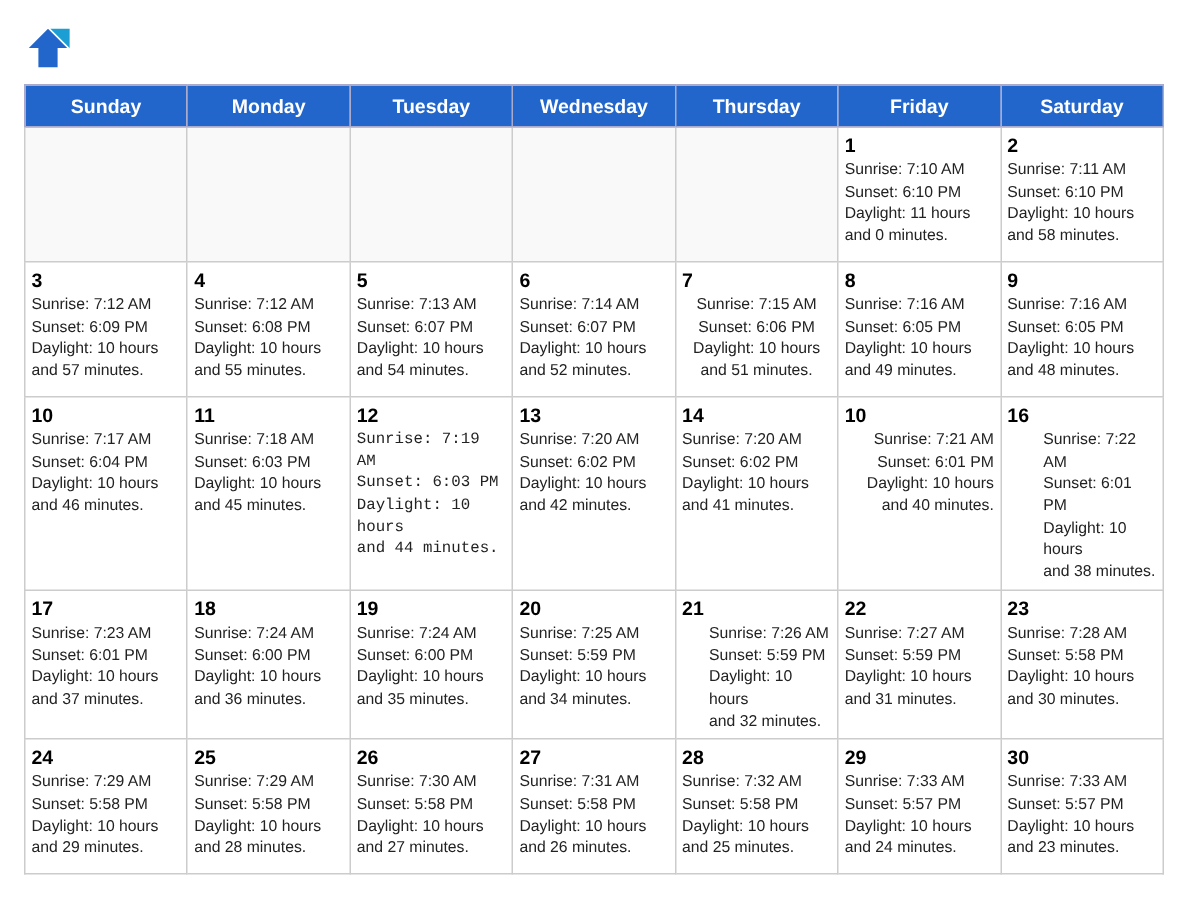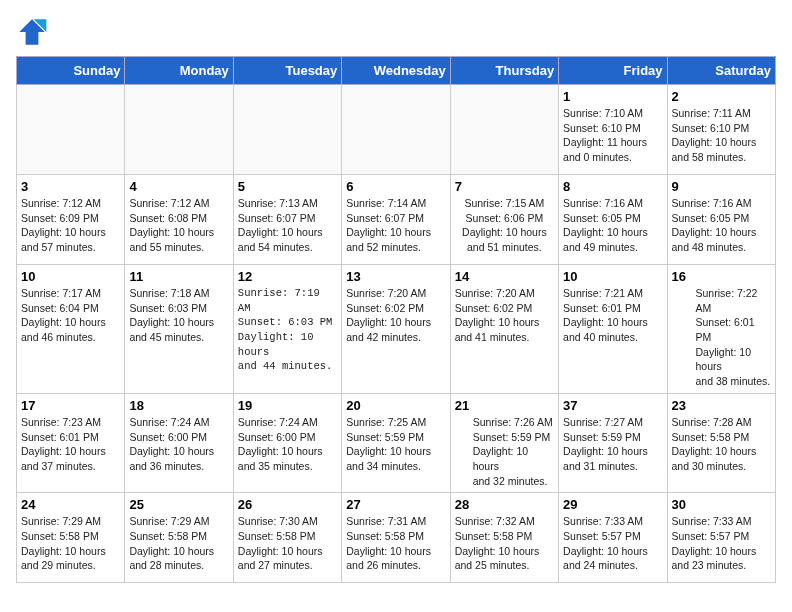--- a/index.html
+++ b/index.html
@@ -46,21 +46,21 @@
     }
     .calendar {
       width: 100%;
       border-collapse: collapse;
       font-size: 11px;
     }
     .calendar th {
       background-color: #2266cc;
       color: #fff;
       padding: 6px 4px;
-      text-align: right;
+      text-align: center;
       font-size: 13px;
       border: 1px solid #aac;
     }
     .calendar td {
       border: 1px solid #ccc;
       vertical-align: top;
       padding: 4px;
       width: 108px;
       min-height: 80px;
       background: #fff;
@@ -219,21 +219,21 @@
         </td>
         <td>
           <span class="day-number">14</span>
           <div class="day-info" style="white-space: pre-line;">Sunrise: 7:20 AM
 Sunset: 6:02 PM
 Daylight: 10 hours
 and 41 minutes.</div>
         </td>
         <td>
           <span class="day-number">10</span>
-          <div class="day-info" style="white-space: pre-line;">Sunrise: 7:21 AM
+          <div class="day-info" style="white-space: pre-line; text-align: right;">Sunrise: 7:21 AM
 Sunset: 6:01 PM
 Daylight: 10 hours
 and 40 minutes.</div>
         </td>
         <td>
           <span class="day-number">16</span>
           <div class="day-info" style="white-space: pre-line; margin-left: 24px;">Sunrise: 7:22 AM
 Sunset: 6:01 PM
 Daylight: 10 hours
 and 38 minutes.</div>
@@ -269,21 +269,21 @@
 and 34 minutes.</div>
         </td>
         <td>
           <span class="day-number">21</span>
           <div class="day-info" style="white-space: pre-line; margin-left: 18px;">Sunrise: 7:26 AM
 Sunset: 5:59 PM
 Daylight: 10 hours
 and 32 minutes.</div>
         </td>
         <td>
-          <span class="day-number">37</span>
+          <span class="day-number">22</span>
           <div class="day-info" style="white-space: pre-line;">Sunrise: 7:27 AM
 Sunset: 5:59 PM
 Daylight: 10 hours
 and 31 minutes.</div>
         </td>
         <td>
           <span class="day-number">23</span>
           <div class="day-info" style="white-space: pre-line;">Sunrise: 7:28 AM
 Sunset: 5:58 PM
 Daylight: 10 hours

